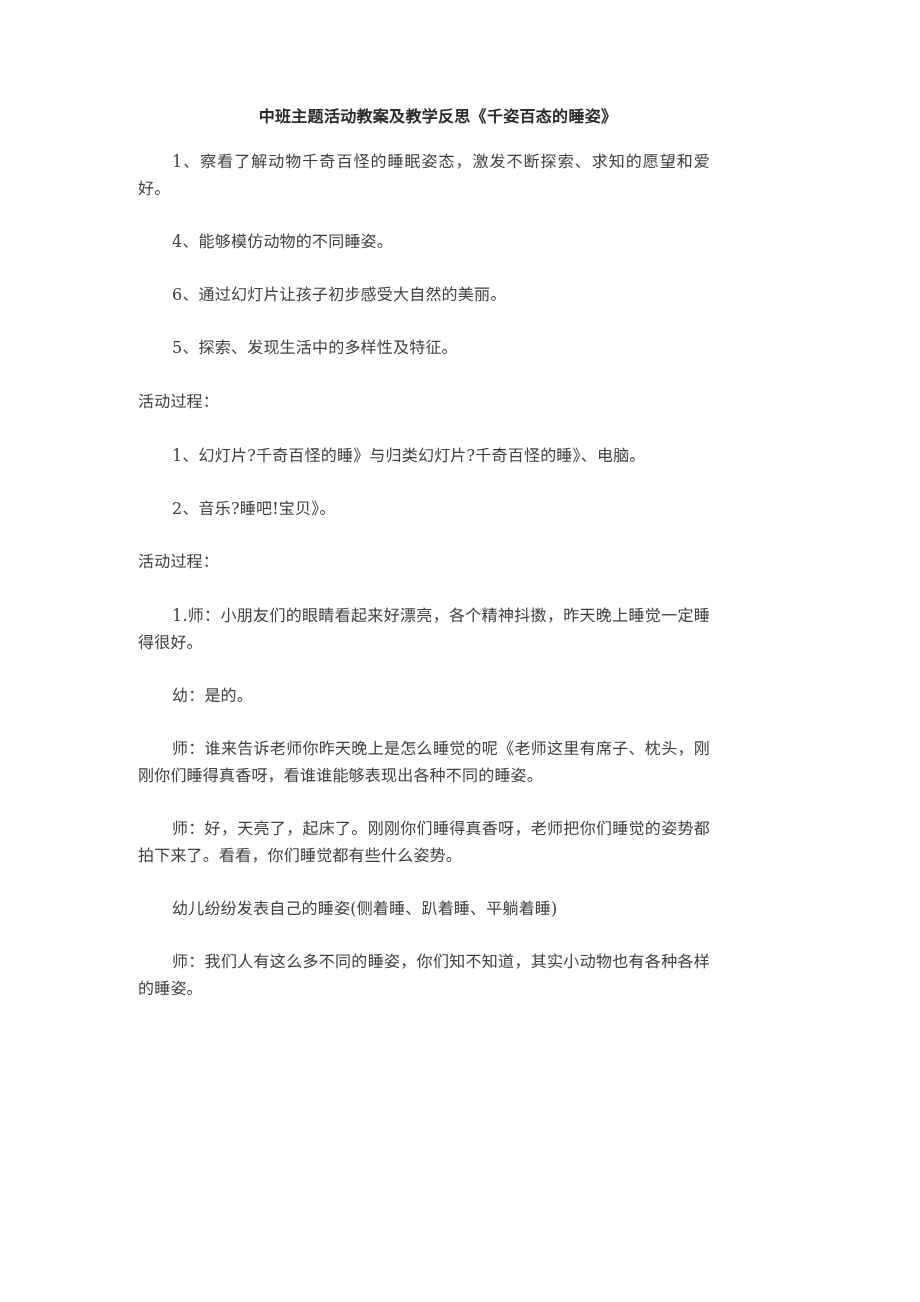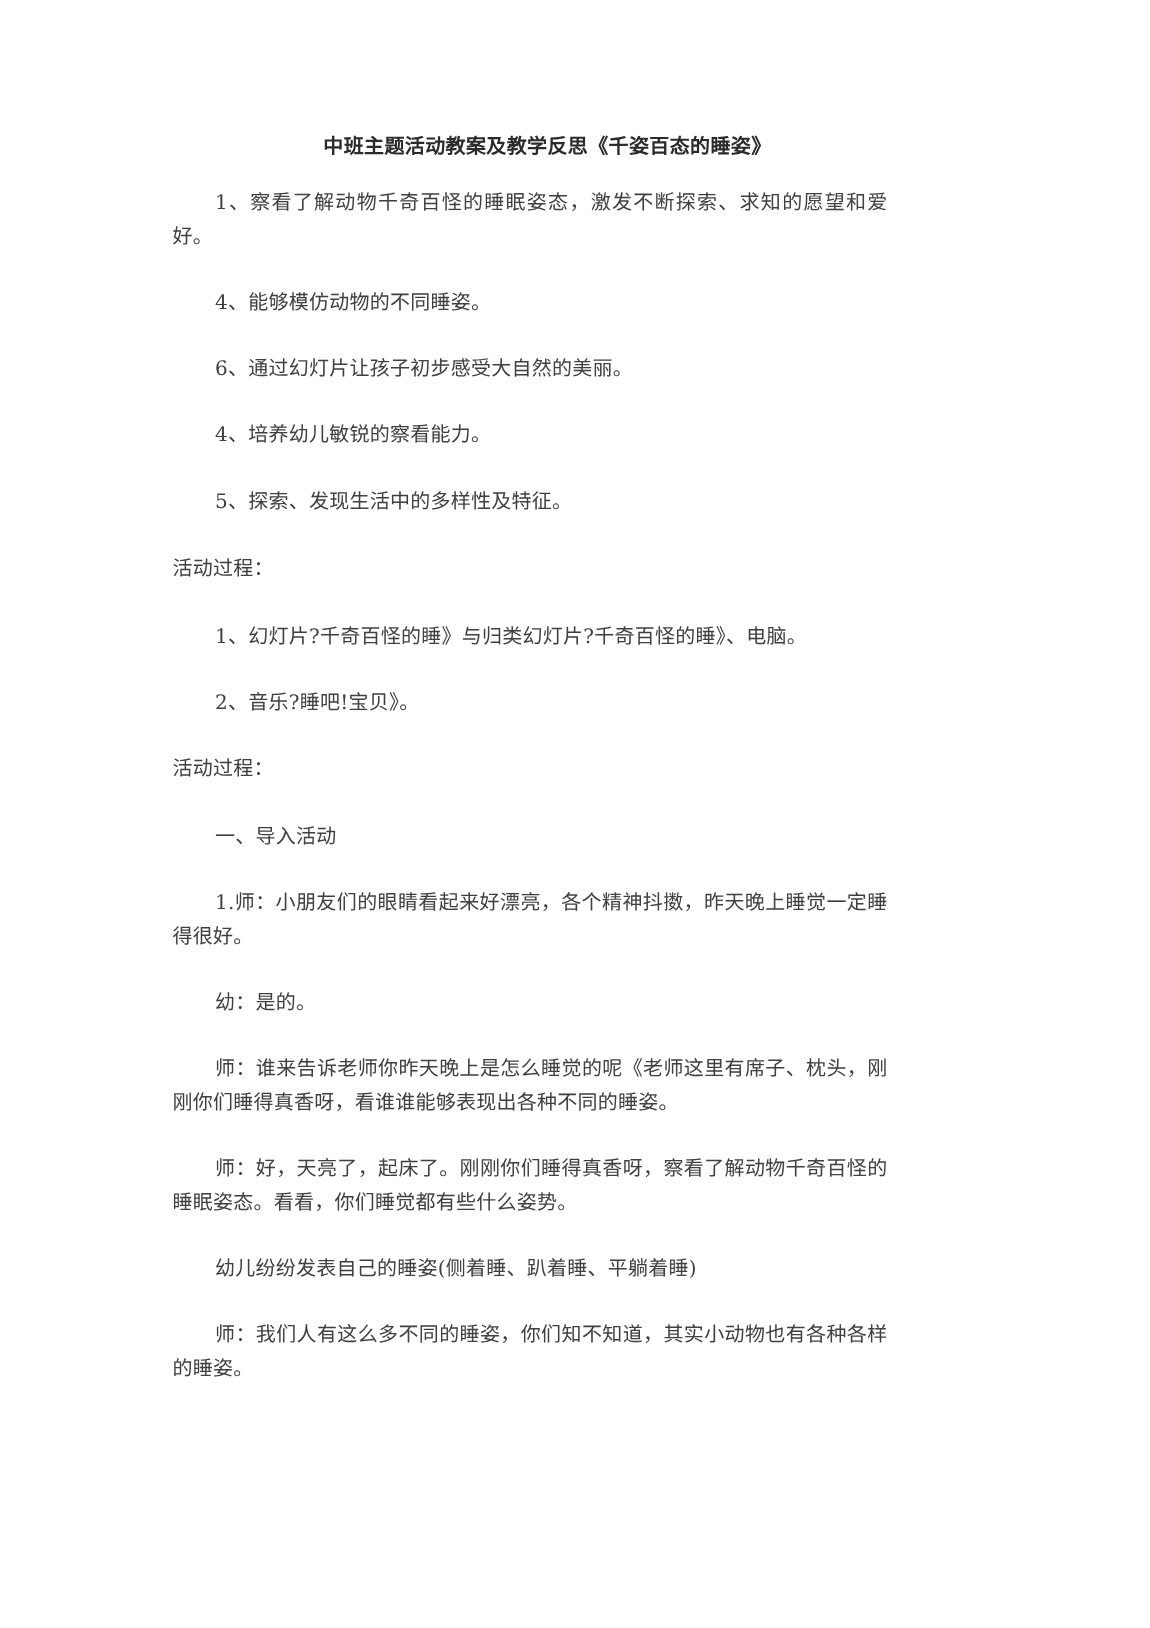--- a/index.html
+++ b/index.html
@@ -83,42 +83,40 @@
 <div class="page">
 
   <h1 class="doc-title">中班主题活动教案及教学反思《千姿百态的睡姿》</h1>
 
   <p class="para indent-2 list-item">1、察看了解动物千奇百怪的睡眠姿态，激发不断探索、求知的愿望和爱好。</p>
 
   <p class="para indent-2 list-item">4、能够模仿动物的不同睡姿。</p>
 
   <p class="para indent-2 list-item">6、通过幻灯片让孩子初步感受大自然的美丽。</p>
 
-  <p class="para indent-2 list-item">4、培养幼儿敏锐的察看能力。</p>
 
   <p class="para indent-2 list-item pre-head">5、探索、发现生活中的多样性及特征。</p>
 
   <p class="para flush section-head">活动过程：</p>
 
   <p class="para indent-2 list-item">1、幻灯片?千奇百怪的睡》与归类幻灯片?千奇百怪的睡》、电脑。</p>
 
   <p class="para indent-2 list-item">2、音乐?睡吧!宝贝》。</p>
 
 
   <p class="para flush section-head">活动过程：</p>
 
-  <p class="para indent-2">一、导入活动</p>
 
   <p class="para indent-2">1.师：小朋友们的眼睛看起来好漂亮，各个精神抖擞，昨天晚上睡觉一定睡得很好。</p>
 
   <p class="para indent-2">幼：是的。</p>
 
   <p class="para indent-2">师：谁来告诉老师你昨天晚上是怎么睡觉的呢《老师这里有席子、枕头，刚刚你们睡得真香呀，看谁谁能够表现出各种不同的睡姿。</p>
 
 
 
-  <p class="para indent-2">师：好，天亮了，起床了。刚刚你们睡得真香呀，察看了解动物千奇百怪的睡眠姿态。看看，你们睡觉都有些什么姿势。</p>
+  <p class="para indent-2">师：好，天亮了，起床了。刚刚你们睡得真香呀，老师把你们睡觉的姿势都拍下来了。看看，你们睡觉都有些什么姿势。</p>
 
   <p class="para indent-2">幼儿纷纷发表自己的睡姿(侧着睡、趴着睡、平躺着睡)</p>
 
   <p class="para indent-2">师：我们人有这么多不同的睡姿，你们知不知道，其实小动物也有各种各样的睡姿。</p>
 
 </div>
 
 </body></html>

